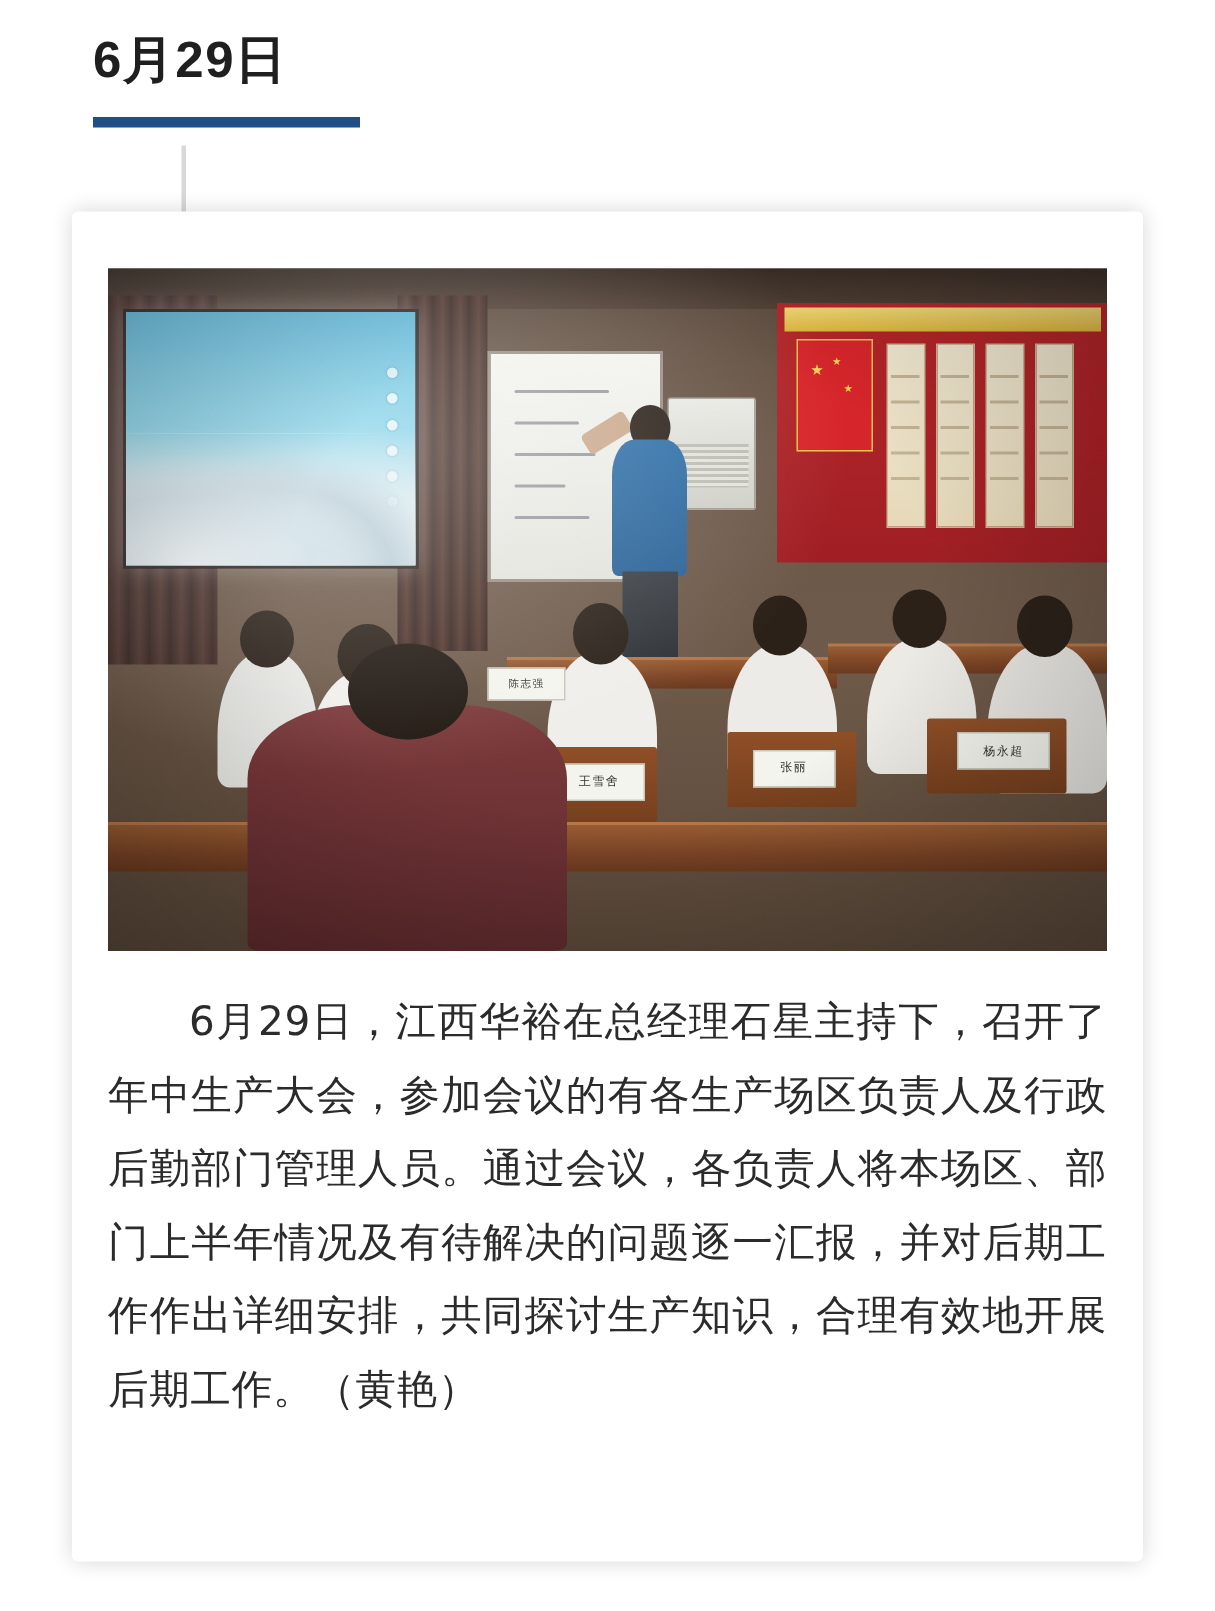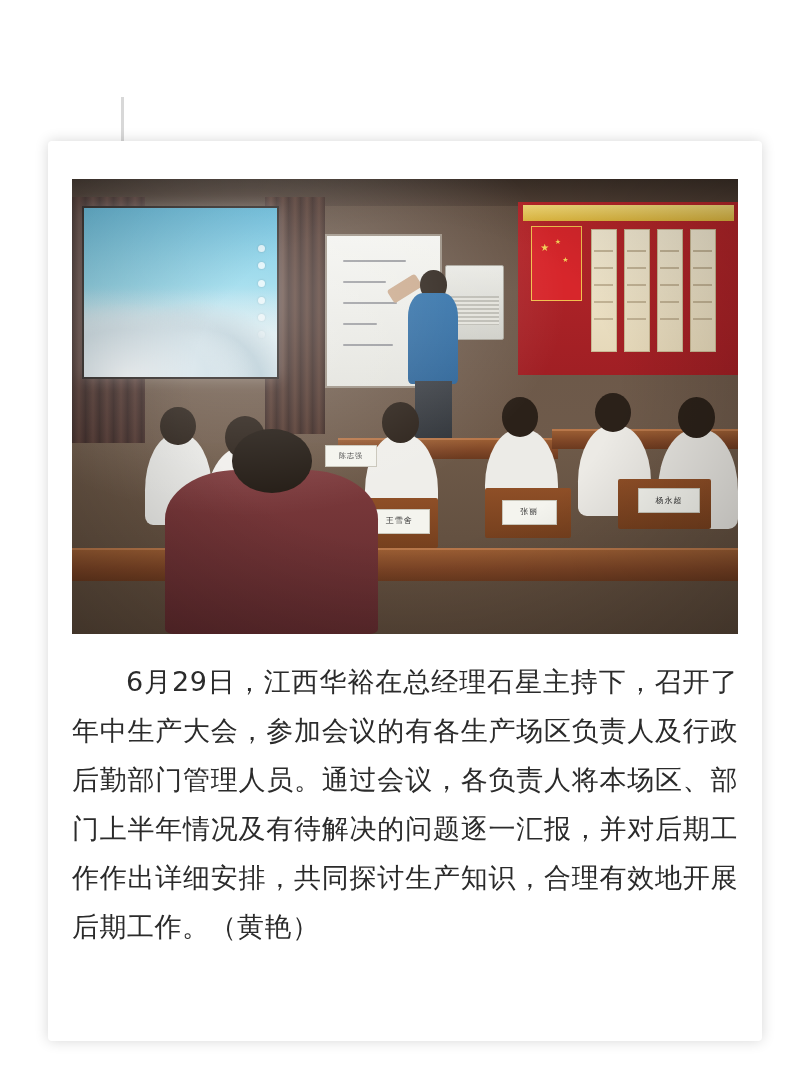--- a/index.html
+++ b/index.html
@@ -235,20 +235,24 @@
     text-indent: 2em;
     font-family: "DejaVu Sans", "Liberation Sans", sans-serif;
     letter-spacing: 0.5px;
   }
 </style>
 </head>
 <body>
 
 <div class="page">
 
+  <div class="date-block">
+    <div class="date-title">6月29日</div>
+    <div class="date-underline"></div>
+  </div>
 
   <div class="timeline-stem"></div>
 
   <div class="card">
 
     <div class="photo-wrap">
       <div class="photo">
         <div class="ph-wall"></div>
         <div class="ph-ceiling"></div>
         <div class="ph-curtain-l"></div>

